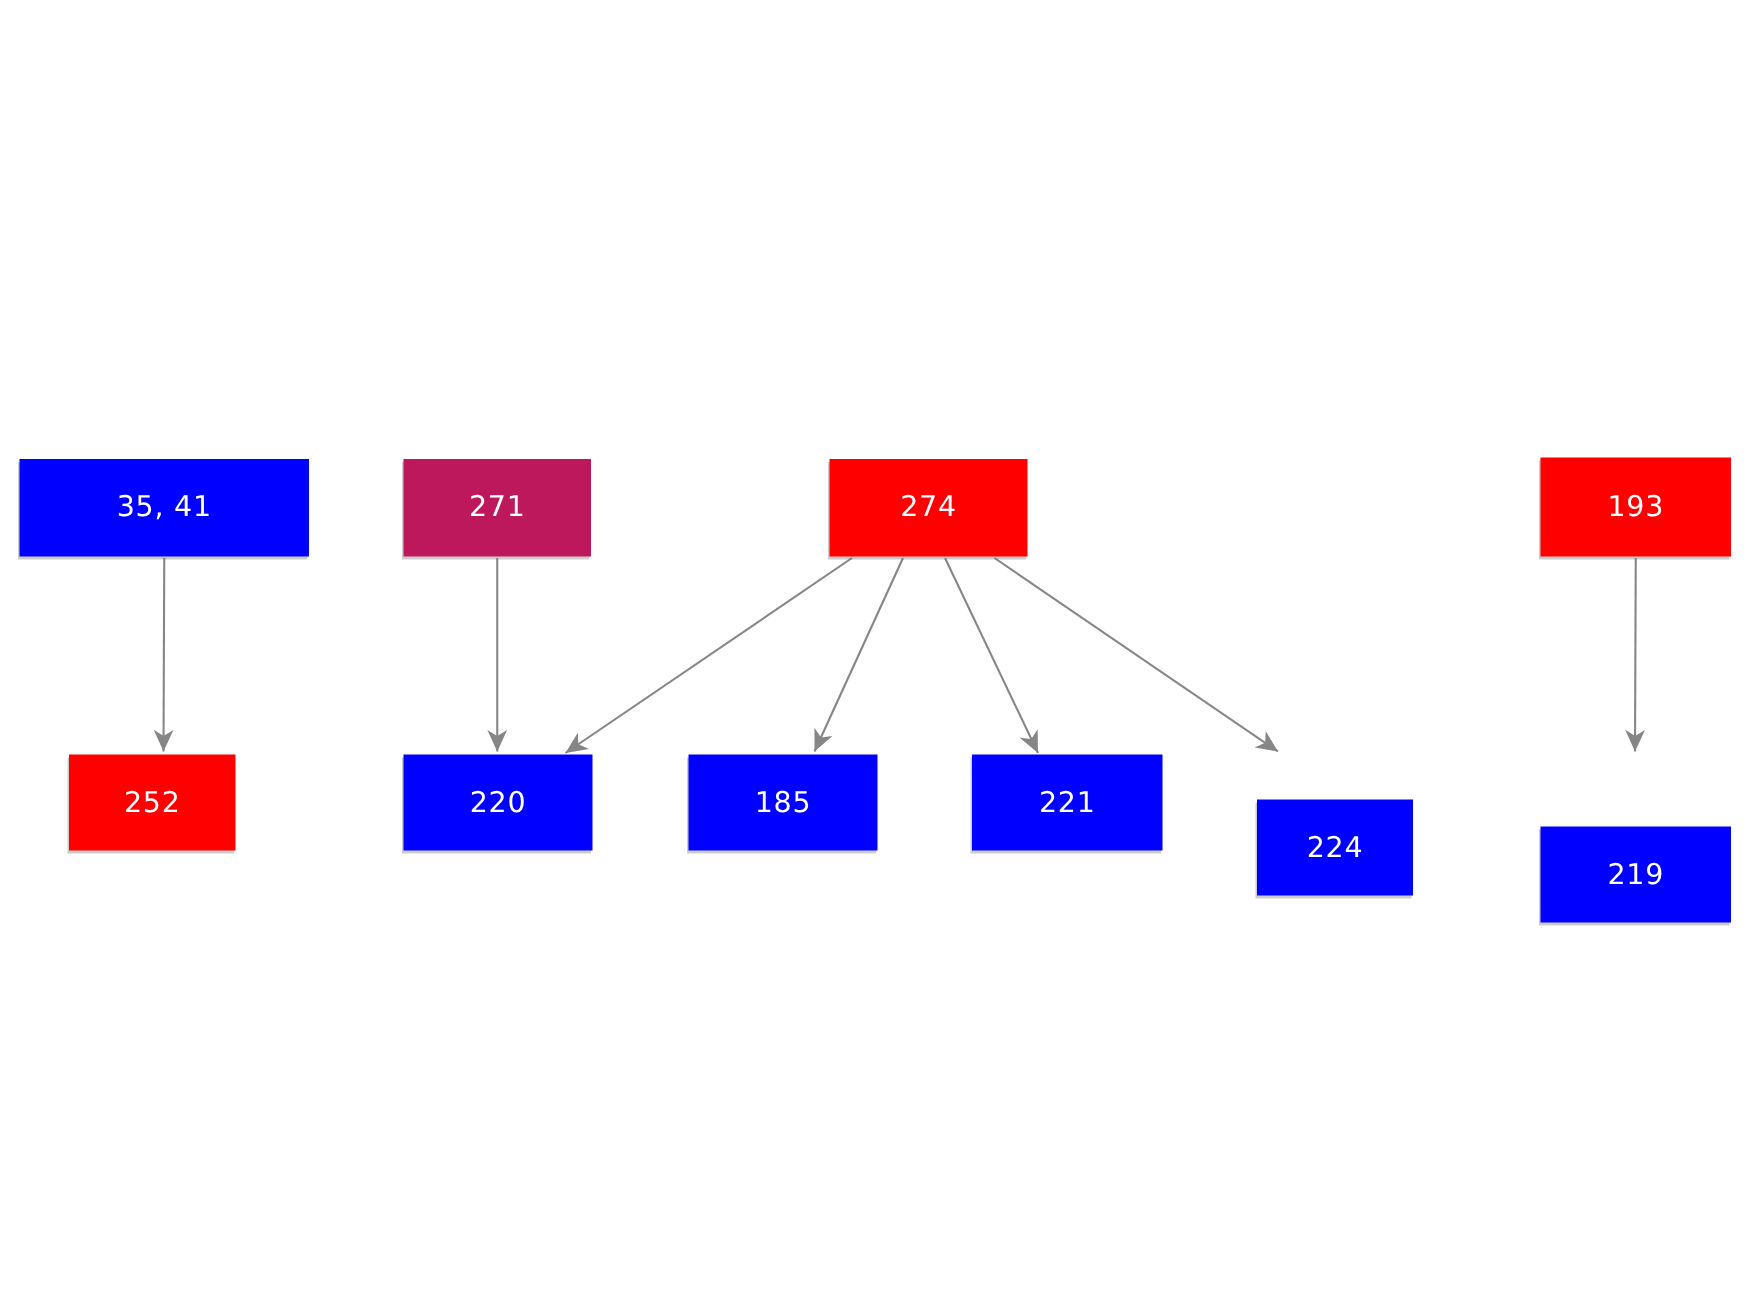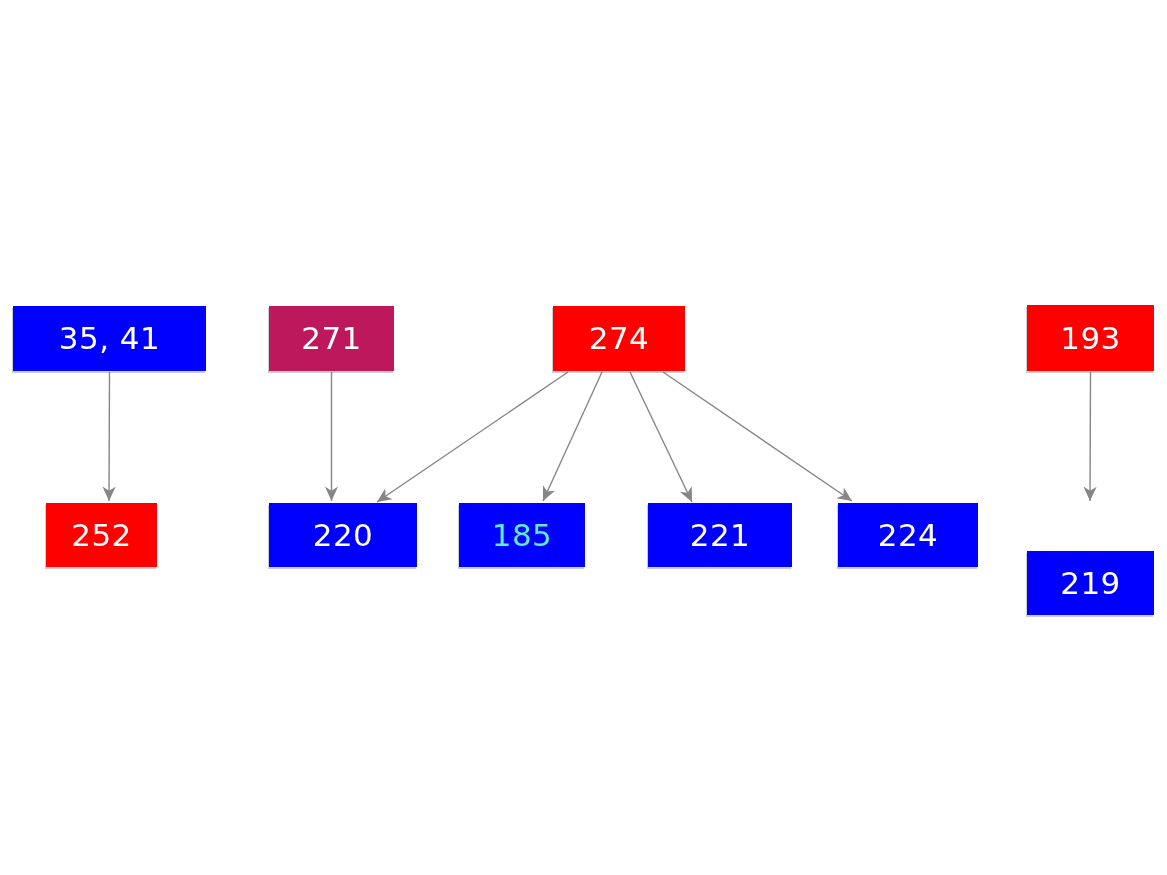--- a/index.html
+++ b/index.html
@@ -27,21 +27,21 @@
     top: 0;
     width: 1167px;
     height: 875px;
   }
   .node {
     position: absolute;
     display: flex;
     align-items: center;
     justify-content: center;
     color: #ffffff;
-    font-size: 31px;
+    font-size: 19px;
     line-height: 1;
     letter-spacing: 0.5px;
     box-shadow: -1px 2px 0 rgba(110,110,110,0.35);
     user-select: none;
   }
 </style>
 </head>
 <body>
 
 <div id="diagram-canvas">
@@ -60,19 +60,19 @@
         <line x1="663" y1="372" x2="852" y2="501" stroke="#868686" stroke-width="1.4" marker-end="url(#arrowhead)"></line>
         <line x1="1090.5" y1="372" x2="1090" y2="501" stroke="#868686" stroke-width="1.4" marker-end="url(#arrowhead)"></line>
       </g>
   </svg>
   <div id="nodes-layer">
       <div class="node" style="left: 13px; top: 306px; width: 193px; height: 65px; background: rgb(0, 0, 255); color: rgb(255, 255, 255);">35, 41</div>
       <div class="node" style="left: 269px; top: 306px; width: 125px; height: 65px; background: #be185d; color: rgb(255, 255, 255);">271</div>
       <div class="node" style="left: 553px; top: 306px; width: 132px; height: 65px; background: rgb(255, 0, 0); color: rgb(255, 255, 255);">274</div>
       <div class="node" style="left: 1027px; top: 305px; width: 127px; height: 66px; background: rgb(255, 0, 0); color: rgb(255, 255, 255);">193</div>
       <div class="node" style="left: 46px; top: 503px; width: 111px; height: 64px; background: rgb(255, 0, 0); color: rgb(255, 255, 255);">252</div>
-      <div class="node" style="left: 269px; top: 503px; width: 148px; height: 64px; background: rgb(0, 0, 255); color: rgb(255, 255, 255);">220</div>
-      <div class="node" style="left: 459px; top: 503px; width: 126px; height: 64px; background: rgb(0, 0, 255); color: #5eead4;">185</div>
-      <div class="node" style="left: 648px; top: 503px; width: 144px; height: 64px; background: rgb(0, 0, 255); color: rgb(255, 255, 255);">221</div>
-      <div class="node" style="left: 838px; top: 503px; width: 140px; height: 64px; background: rgb(0, 0, 255); color: rgb(255, 255, 255);">224</div>
+      <div class="node" style="left: 269px; top: 503px; width: 126px; height: 64px; background: rgb(0, 0, 255); color: rgb(255, 255, 255);">220</div>
+      <div class="node" style="left: 459px; top: 503px; width: 126px; height: 64px; background: rgb(0, 0, 255); color: #ffffff;">185</div>
+      <div class="node" style="left: 648px; top: 503px; width: 127px; height: 64px; background: rgb(0, 0, 255); color: rgb(255, 255, 255);">221</div>
+      <div class="node" style="left: 838px; top: 533px; width: 104px; height: 64px; background: rgb(0, 0, 255); color: rgb(255, 255, 255);">224</div>
       <div class="node" style="left: 1027px; top: 503px; width: 127px; height: 64px; background: rgb(0, 0, 255); color: rgb(255, 255, 255); margin-top: 48px;">219</div>
     </div>
 </div>
 
 </body></html>

